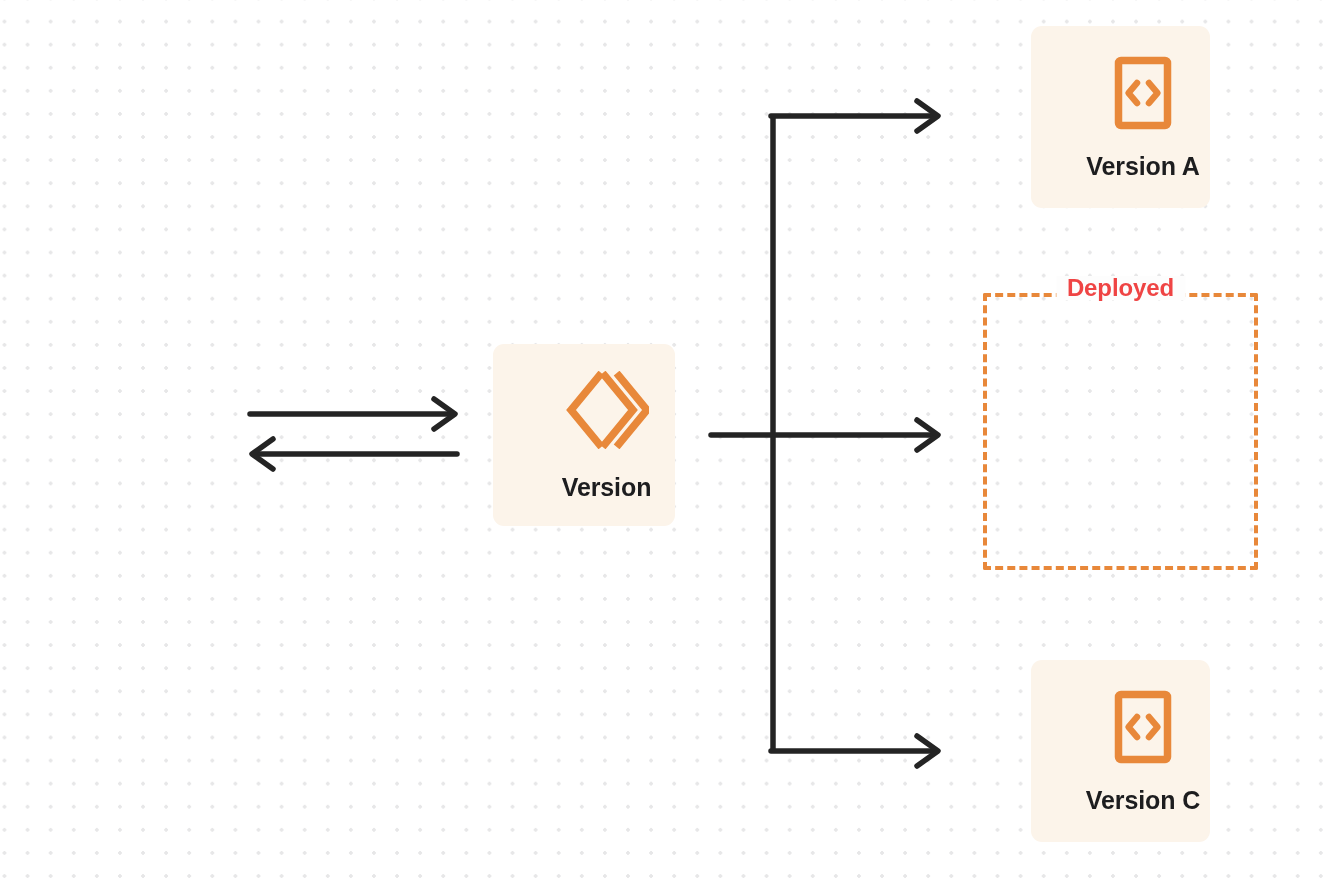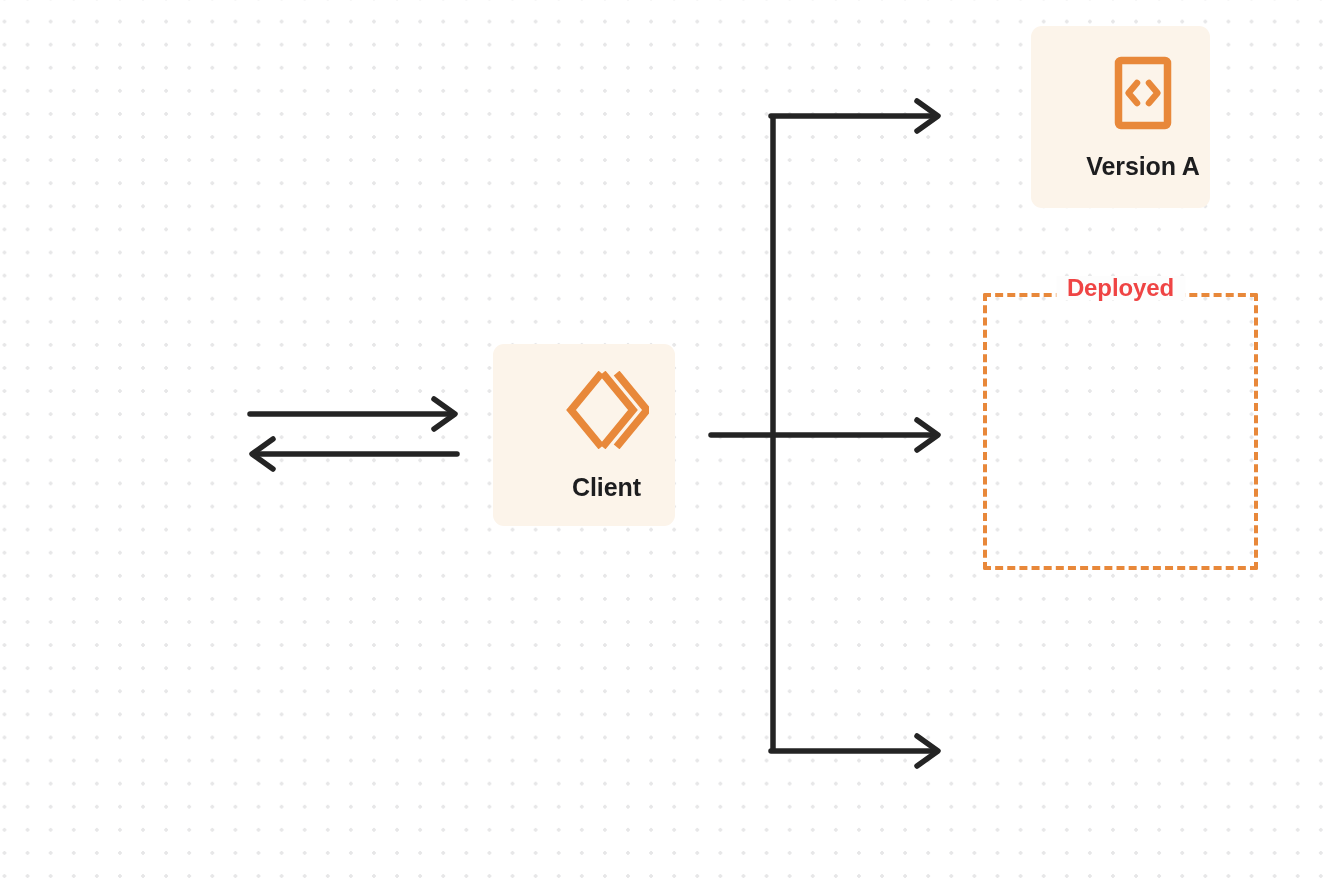--- a/index.html
+++ b/index.html
@@ -185,34 +185,44 @@
     <span class="worker-logo">
       <svg width="84" height="78" viewBox="0 0 84 78" xmlns="http://www.w3.org/2000/svg" fill="none" stroke="#e8883a" stroke-width="7.5" stroke-linecap="square" stroke-linejoin="miter">
 
         <path d="M 34 5 L 6 39 L 34 73"></path>
 
         <path d="M 40 5 L 68 39 L 40 73"></path>
 
         <path d="M 54 5 L 82 39 L 54 73"></path>
       </svg>
     </span>
-    <span class="node-label">Client</span>
+    <span class="node-label">Version</span>
   </div>
 
   <div class="node version-node" id="version-a-node">
     <span class="file-icon">
       <svg width="58" height="74" viewBox="0 0 58 74" xmlns="http://www.w3.org/2000/svg">
         <rect x="4.5" y="4.5" width="49" height="65" rx="2.5" fill="none" stroke="#e8883a" stroke-width="7.5"></rect>
         <path d="M 23 27 L 14.5 37 L 23 47" fill="none" stroke="#e8883a" stroke-width="6.5" stroke-linecap="round" stroke-linejoin="round"></path>
         <path d="M 35 27 L 43.5 37 L 35 47" fill="none" stroke="#e8883a" stroke-width="6.5" stroke-linecap="round" stroke-linejoin="round"></path>
       </svg>
     </span>
     <span class="node-label">Version A</span>
   </div>
 
   <div id="deployed-group">
     <div id="deployed-border"></div>
     <span id="deployed-label">Deployed</span>
 
   </div>
 
+  <div class="node version-node" id="version-c-node">
+    <span class="file-icon">
+      <svg width="58" height="74" viewBox="0 0 58 74" xmlns="http://www.w3.org/2000/svg">
+        <rect x="4.5" y="4.5" width="49" height="65" rx="2.5" fill="none" stroke="#e8883a" stroke-width="7.5"></rect>
+        <path d="M 23 27 L 14.5 37 L 23 47" fill="none" stroke="#e8883a" stroke-width="6.5" stroke-linecap="round" stroke-linejoin="round"></path>
+        <path d="M 35 27 L 43.5 37 L 35 47" fill="none" stroke="#e8883a" stroke-width="6.5" stroke-linecap="round" stroke-linejoin="round"></path>
+      </svg>
+    </span>
+    <span class="node-label">Version C</span>
+  </div>
 
 </div>
 
 </body></html>

